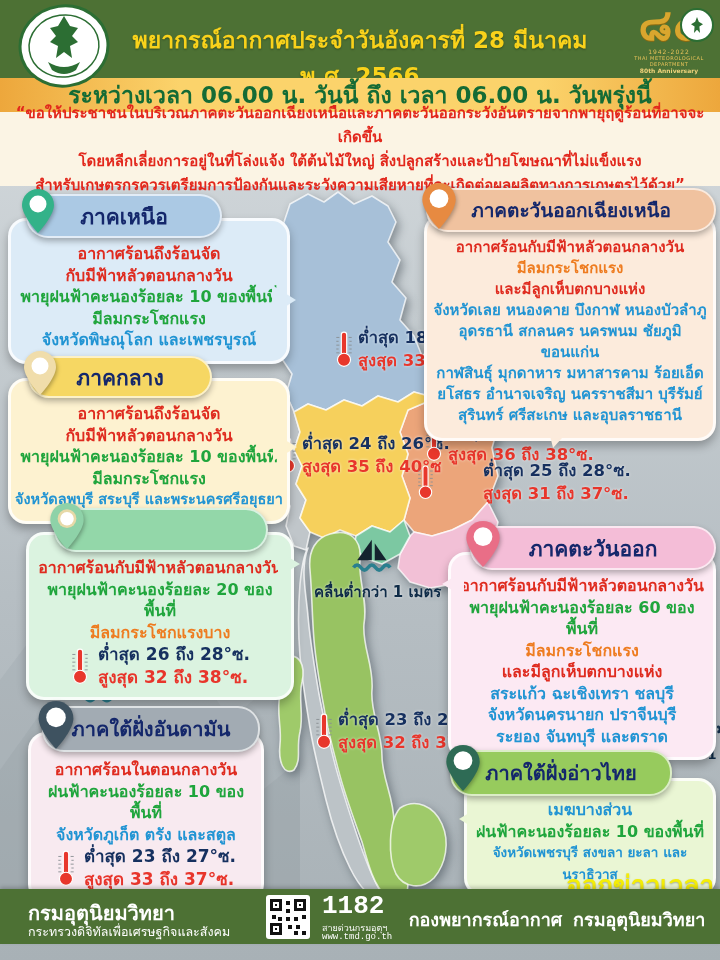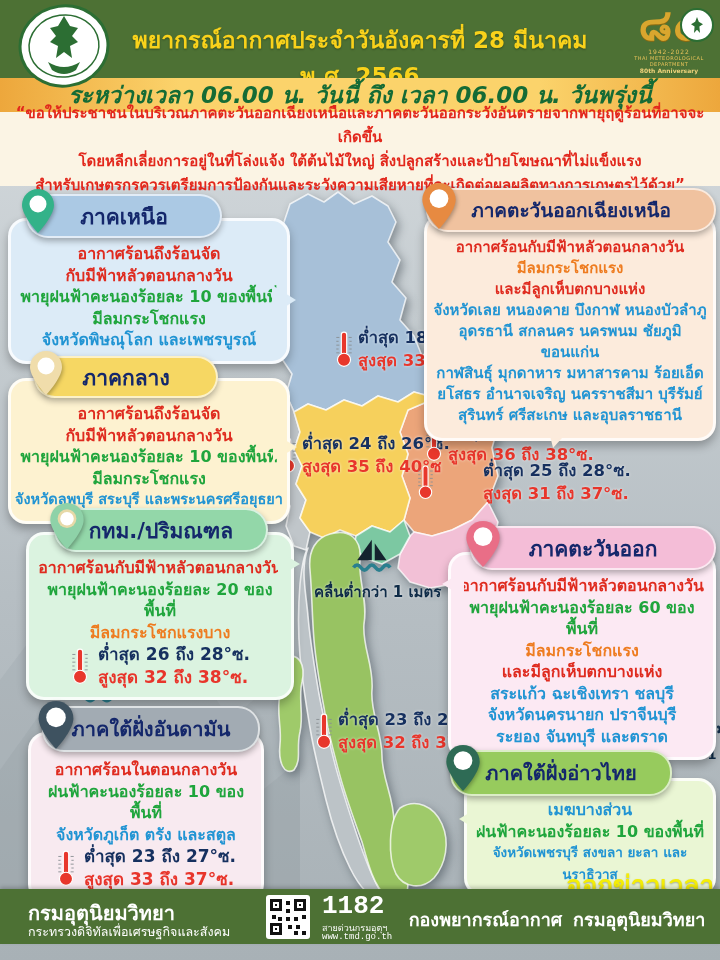--- a/index.html
+++ b/index.html
@@ -18,21 +18,21 @@
   .anniv .yrs{font-size:6px;color:#e7c25a;letter-spacing:1px;}
   .anniv .org{font-size:5px;color:#e7c25a;letter-spacing:.5px;}
   .anniv .lbl{font-size:6px;color:#f0d27a;font-weight:bold;}
   .anniv .mini-seal{position:absolute;right:2px;top:6px;width:30px;height:30px;border-radius:50%;
     background:#fff;border:2px solid #2c6e33;display:flex;align-items:center;justify-content:center;}
   .anniv .mini-seal i{display:block;width:12px;height:16px;background:#2c6e33;
     clip-path:polygon(50% 0,65% 30%,100% 45%,70% 60%,75% 100%,50% 80%,25% 100%,30% 60%,0 45%,35% 30%);}
   .timebar{left:0;top:78px;width:720px;height:34px;
     background:linear-gradient(90deg,#eda73c,#fbd36b 25%,#fbd36b 75%,#eda73c);
     display:flex;align-items:center;justify-content:center;}
-  .timebar span{color:#156b35;font-size:23px;font-weight:bold;font-style:italic;}
+  .timebar span{color:#156b35;font-size:23px;font-weight:bold;}
   .warn{left:0;top:112px;width:720px;height:74px;background:#fbf4e4;
     display:flex;flex-direction:column;align-items:center;justify-content:center;}
   .warn div{color:#e2271c;font-size:15px;font-weight:bold;line-height:24px;text-align:center;width:700px;}
   
   .mtn{left:0;top:540px;z-index:0;opacity:.5;}
   
   .map{left:250px;top:188px;z-index:1;filter:drop-shadow(3px 4px 5px rgba(40,50,60,.45));}
   .map path{stroke:rgba(255,255,255,.75);stroke-width:1.6;stroke-linejoin:round;}
   
   .region{position:absolute;z-index:3;}
@@ -272,21 +272,21 @@
           <div class="line" data-color="red">อากาศร้อนถึงร้อนจัด</div>
           <div class="line" data-color="red">กับมีฟ้าหลัวตอนกลางวัน</div>
           <div class="line" data-color="green">พายุฝนฟ้าคะนองร้อยละ 10 ของพื้นที่</div>
           <div class="line" data-color="green">มีลมกระโชกแรง</div>
           <div class="line" data-color="blue">จังหวัดพิษณุโลก และเพชรบูรณ์</div>
         </div>
     </div>
   </div>
 
   <div class="region r-central" style="left:8px;top:356px;width:282px;">
-    <div class="pill" style="left:26px;width:180px;height:38px;">
+    <div class="pill" style="left:20px;width:180px;height:38px;">
       <svg class="pin" width="36" height="46" viewBox="0 0 36 46">
           <path d="M18,1 C9,1 2,8 2,17 c0,11 16,28 16,28 s16,-17 16,-28 C34,8 27,1 18,1 Z" fill="currentColor"></path>
           <circle cx="18" cy="16" r="8.5" fill="#fff"></circle>
         </svg>
       <span class="plabel" style="font-size:21px;">ภาคกลาง</span>
     </div>
     <div class="bubble" style="top:22px;padding:22px 4px 10px;">
       <div>
           <div class="line" data-color="red">อากาศร้อนถึงร้อนจัด</div>
           <div class="line" data-color="red">กับมีฟ้าหลัวตอนกลางวัน</div>
@@ -297,21 +297,20 @@
     </div>
   </div>
 
   <div class="region r-bangkok" style="left:26px;top:508px;width:268px;">
     <div class="pill" style="left:28px;width:210px;height:40px;">
       <svg class="pin" width="38" height="48" viewBox="0 0 36 46">
           <path d="M18,1 C9,1 2,8 2,17 c0,11 16,28 16,28 s16,-17 16,-28 C34,8 27,1 18,1 Z" fill="currentColor"></path>
           <circle cx="18" cy="16" r="9" fill="#e7d9a8"></circle>
           <circle cx="18" cy="16" r="6.5" fill="#fff"></circle>
         </svg>
-      <span class="plabel" style="font-size:21px;">กทม./ปริมณฑล</span>
     </div>
     <div class="bubble" style="top:24px;padding:22px 4px 8px;">
       <div>
           <div class="line" data-color="red">อากาศร้อนกับมีฟ้าหลัวตอนกลางวัน</div>
           <div class="line" data-color="green">พายุฝนฟ้าคะนองร้อยละ 20 ของพื้นที่</div>
           <div class="line" data-color="orange">มีลมกระโชกแรงบาง</div>
         </div>
       <div class="temp-rows">
         <svg width="20" height="42" viewBox="0 0 26 50">
             <g stroke="#8a8f94" stroke-width="1.2">

